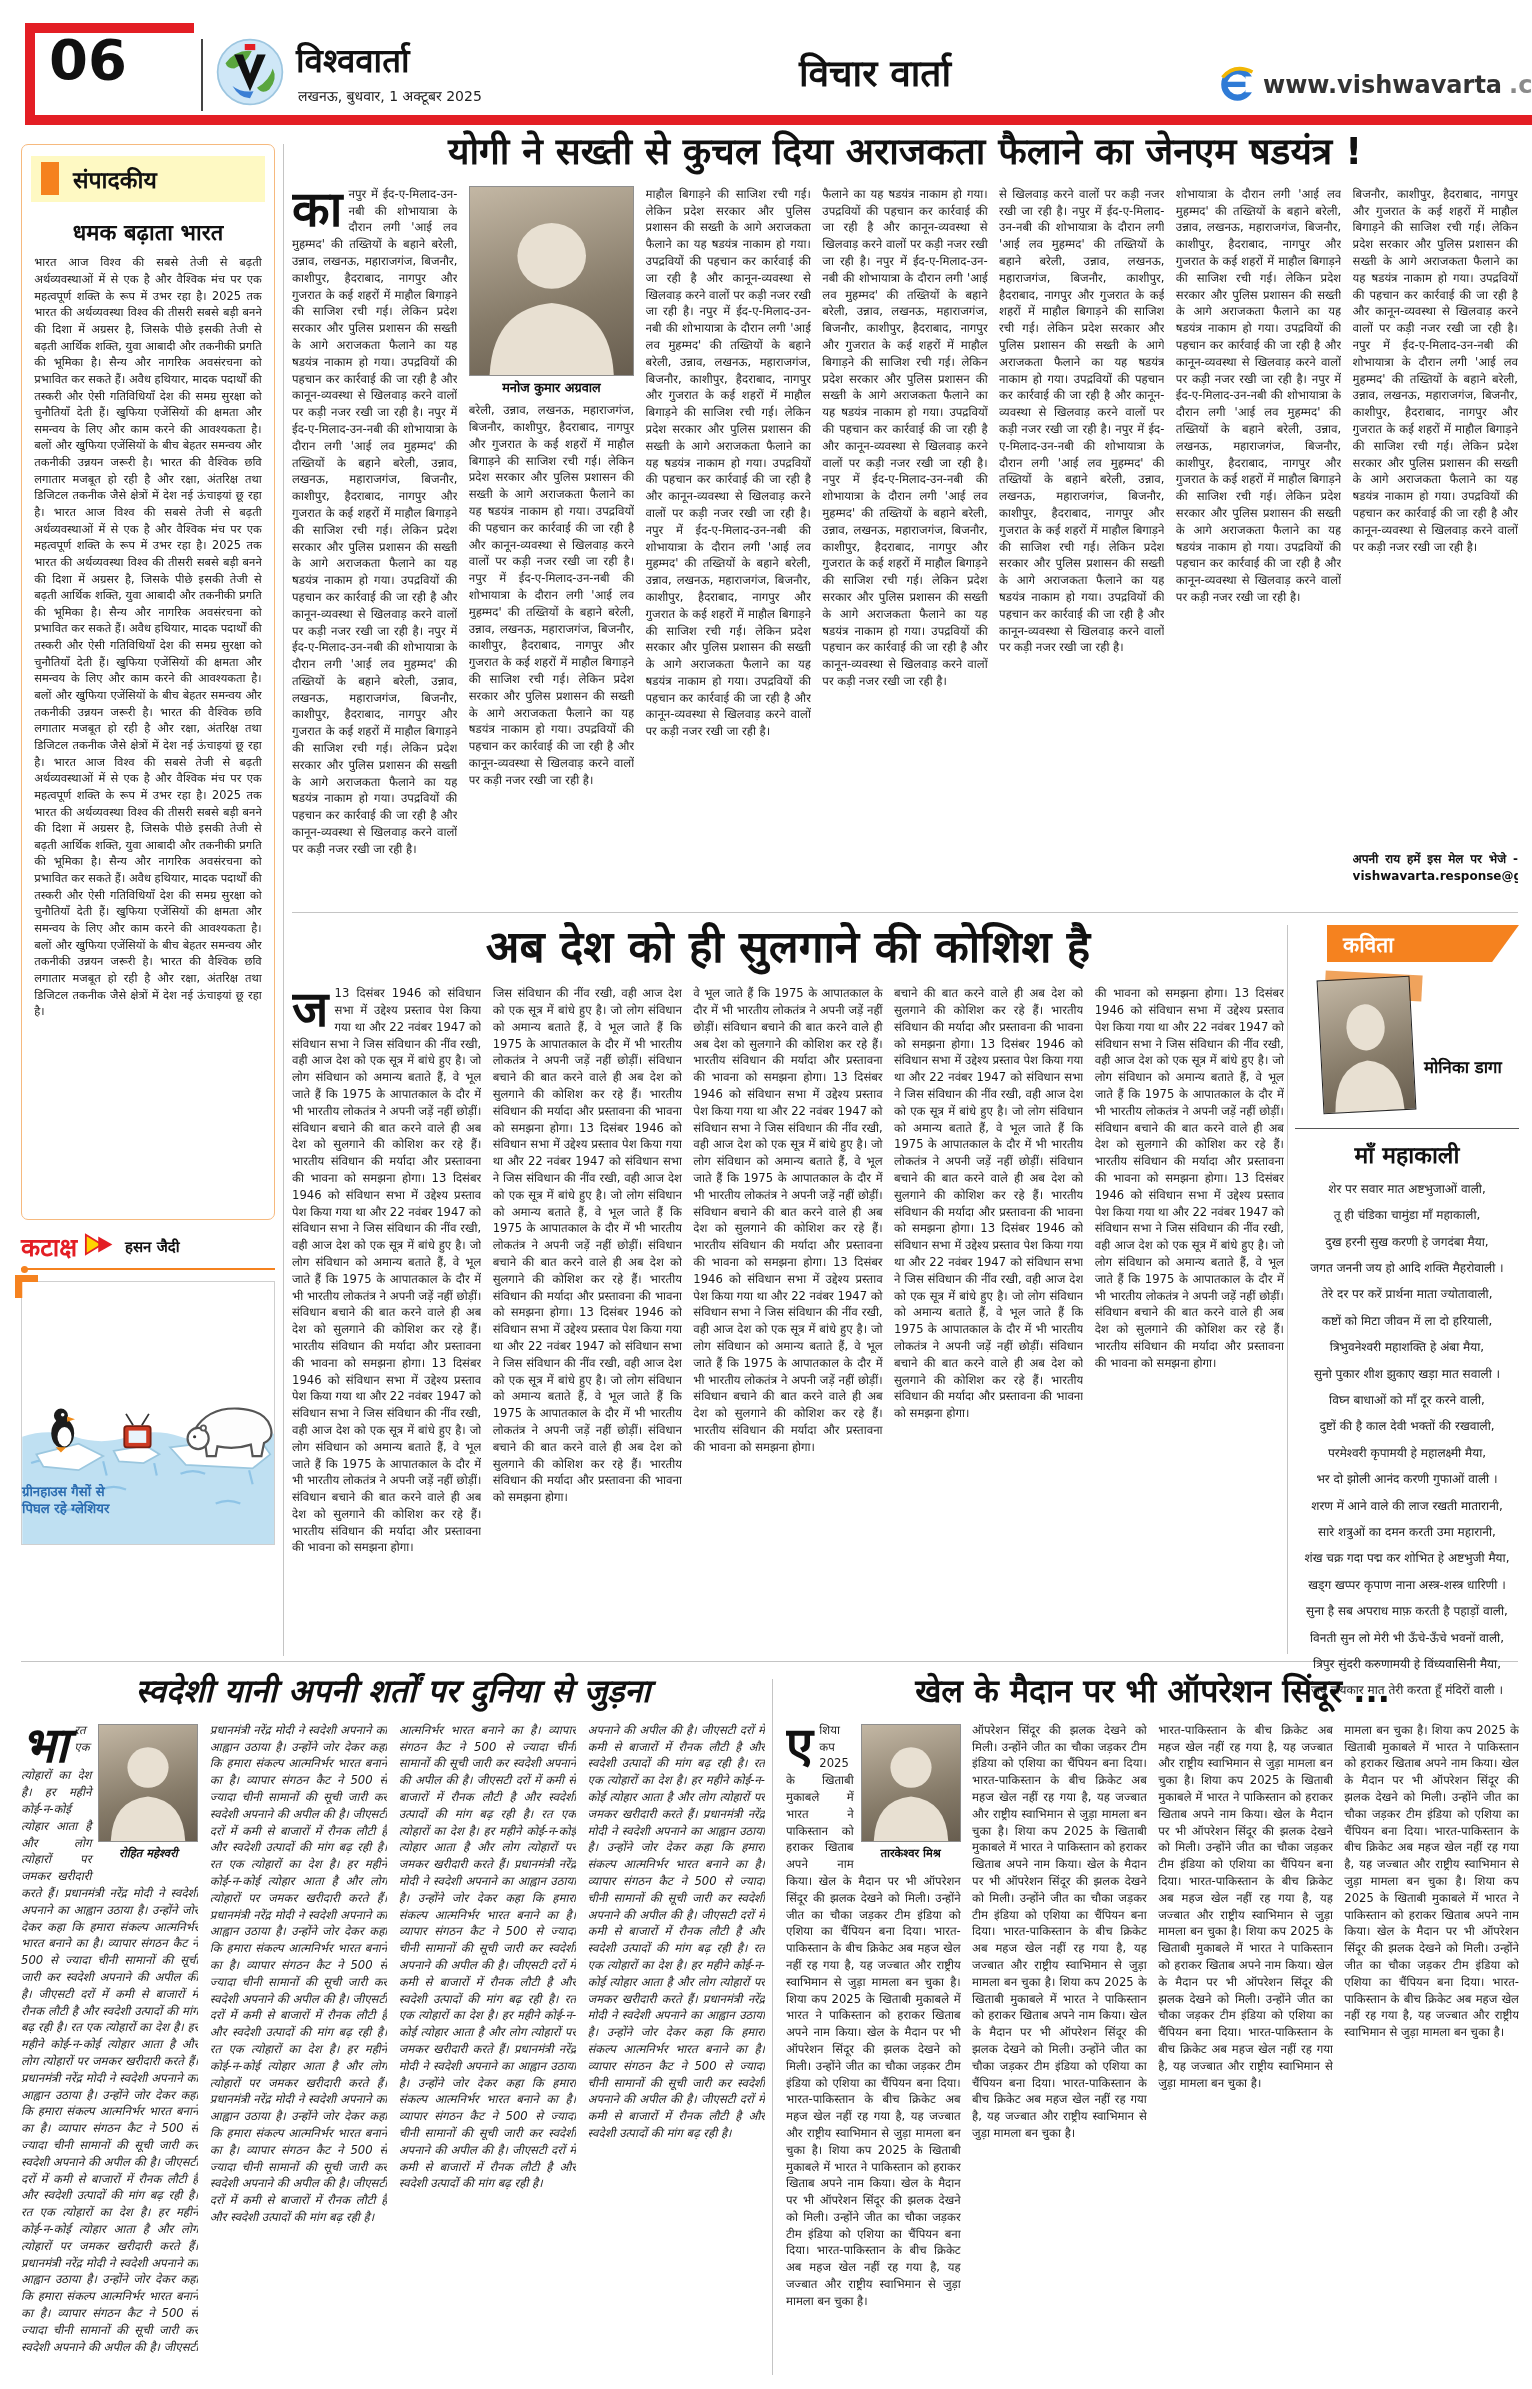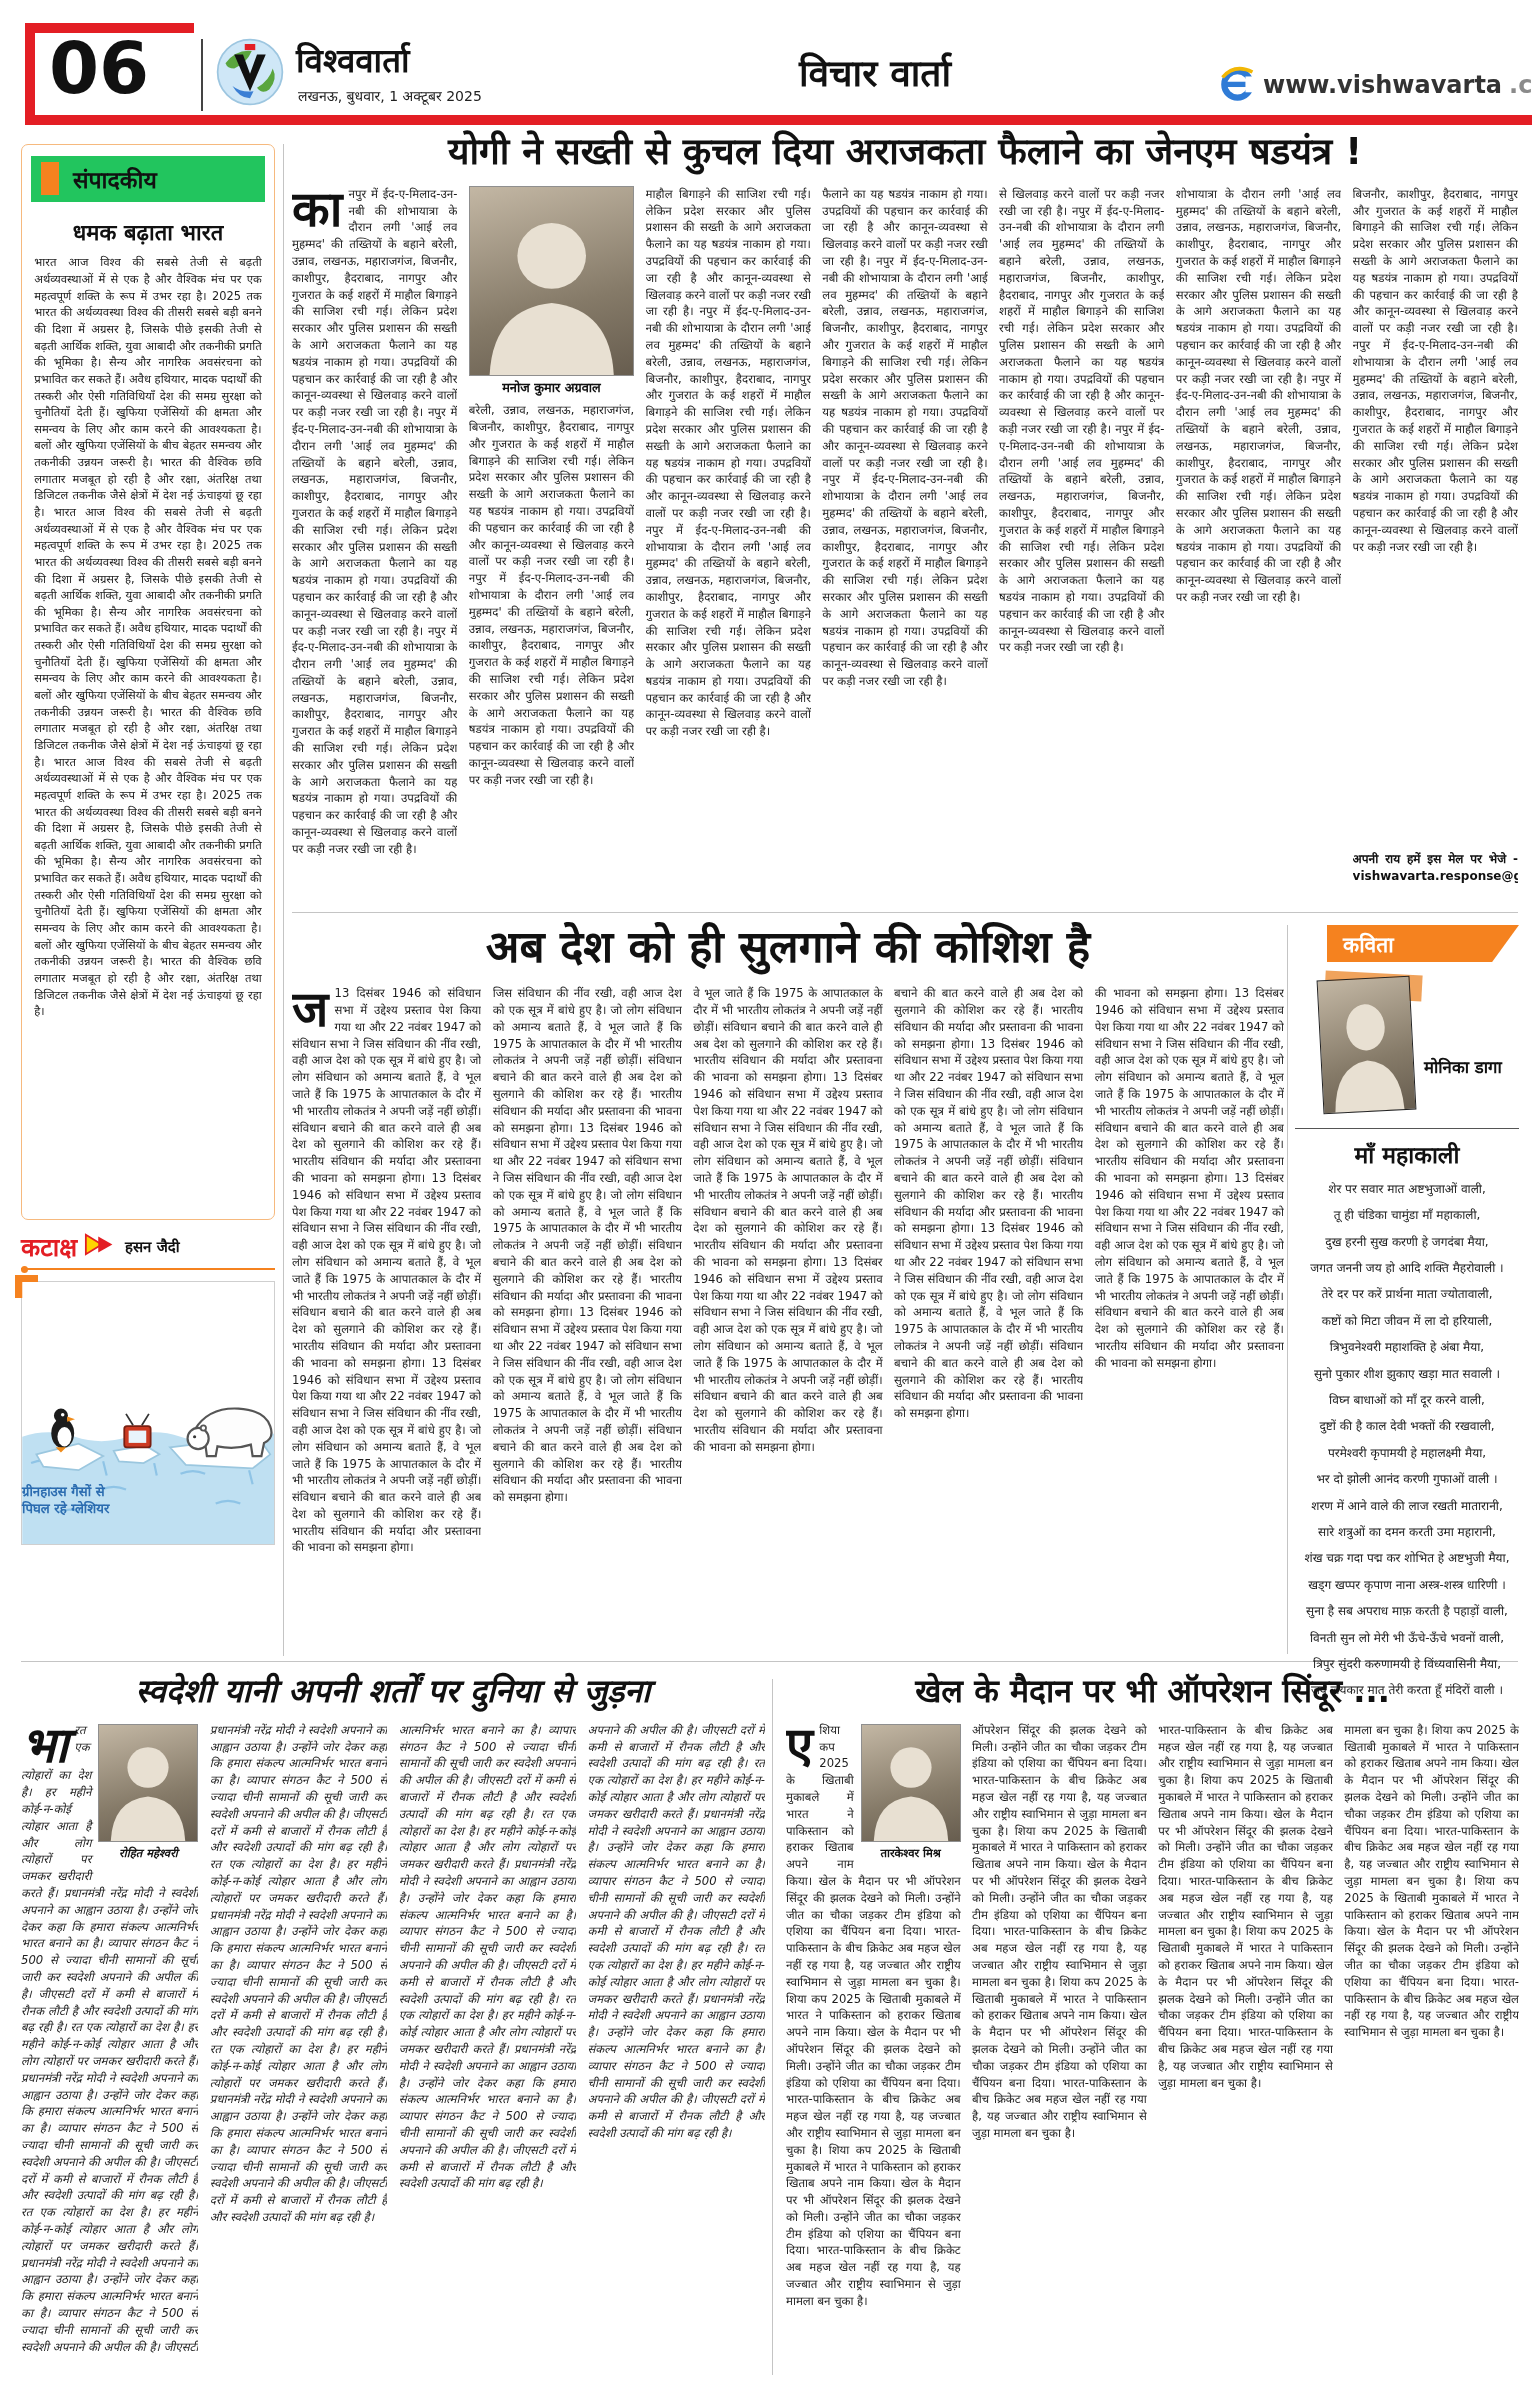--- a/index.html
+++ b/index.html
@@ -5,21 +5,21 @@
   html,body{margin:0;padding:0;background:#fff;}
   *{box-sizing:border-box;}
   .page{position:relative;width:1532px;height:2389px;background:#fff;overflow:hidden;
         font-family:"DejaVu Sans","Liberation Sans",sans-serif;color:#1c1c1c;}
 
   
   .red{background:#e31e24;}
   .bracket-top{position:absolute;left:25px;top:23px;width:169px;height:9.7px;}
   .bracket-left{position:absolute;left:25px;top:23px;width:9.7px;height:102px;}
   .header-rule{position:absolute;left:25px;top:115px;right:0;height:9.7px;}
-  .pgnum{position:absolute;left:49px;top:32px;font-size:72px;font-weight:700;line-height:1;color:#111;}
+  .pgnum{position:absolute;left:49px;top:32px;font-size:56px;font-weight:700;line-height:1;color:#111;}
   .head-vline{position:absolute;left:201px;top:39px;width:1.8px;height:72px;background:#444;}
   .logo{position:absolute;left:215px;top:37px;width:70px;height:70px;}
   .masthead{position:absolute;left:296px;top:37px;font-size:33px;font-weight:700;color:#111;}
   .dateline{position:absolute;left:298px;top:86px;font-size:14px;color:#222;}
   .page-title{position:absolute;left:581px;top:46px;width:370px;text-align:right;
               font-size:37px;font-weight:700;color:#111;}
   .webline{position:absolute;left:1219px;top:65px;display:flex;align-items:center;}
   .webline .txt{font-size:24px;font-weight:700;color:#333;margin-left:7px;}
   .webline .sfx{color:#8a8a8a;}
 
@@ -35,21 +35,21 @@
   .photo svg{position:absolute;inset:0;width:100%;height:100%;}
   .caption{font-weight:700;font-size:12.8px;text-align:center;padding:3.5px 0 4.4px;color:#111;}
   .photoblock-r{float:right;width:107px;margin:1.8px 0 3.5px 7px;}
   .flexcol{display:flex;flex-direction:column;}
   .fillwrap{flex:1;overflow:hidden;}
   .feedback{font-size:12px;font-weight:700;color:#111;padding-top:5.3px;}
 
   
   .edbox{position:absolute;left:21px;top:144px;width:254px;height:1076px;
          border:1.8px solid #f6b97e;border-radius:7px;background:#fff;}
-  .edlabel{margin:10.6px 8.8px 0;background:#22c55e;height:46px;display:flex;align-items:center;}
+  .edlabel{margin:10.6px 8.8px 0;background:#fef9c3;height:46px;display:flex;align-items:center;}
   .edlabel .block{width:17.6px;height:33px;background:#f5821f;margin-left:10.6px;}
   .edlabel .t{font-size:23px;font-weight:700;margin-left:14px;color:#111;}
   .edtitle{text-align:center;font-size:22px;font-weight:700;margin-top:14px;color:#111;}
   .edbody{margin:8.8px 12.3px 0;height:935px;overflow:hidden;text-align:justify;
           font-size:11.4px;line-height:1.46;color:#222;}
 
   
   .ktx{position:absolute;left:21px;top:1229px;width:254px;}
   .ktx-head{display:flex;align-items:center;}
   .ktx-head .t1{font-size:25px;font-weight:700;color:#e31e24;font-family:Liberation Serif, serif;}

